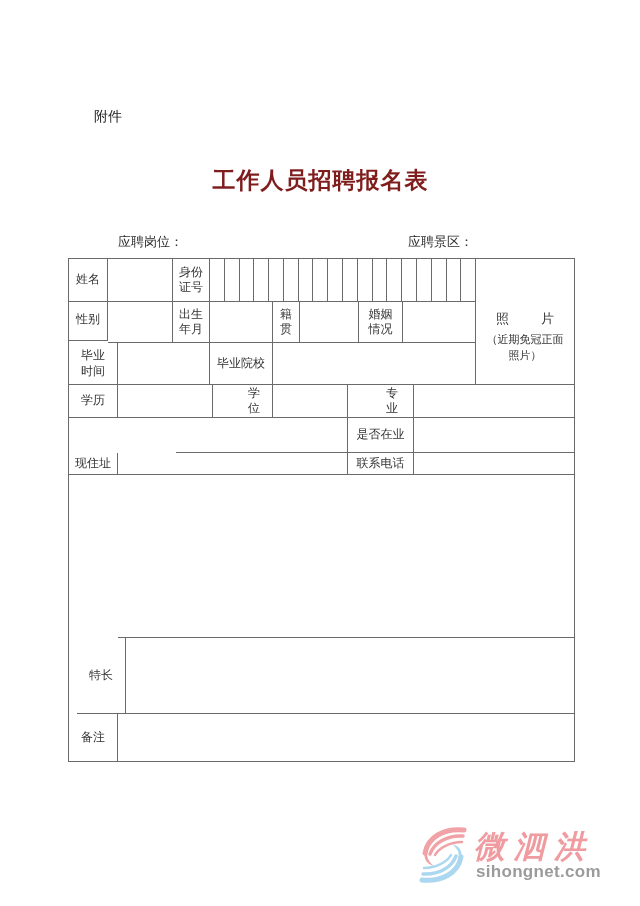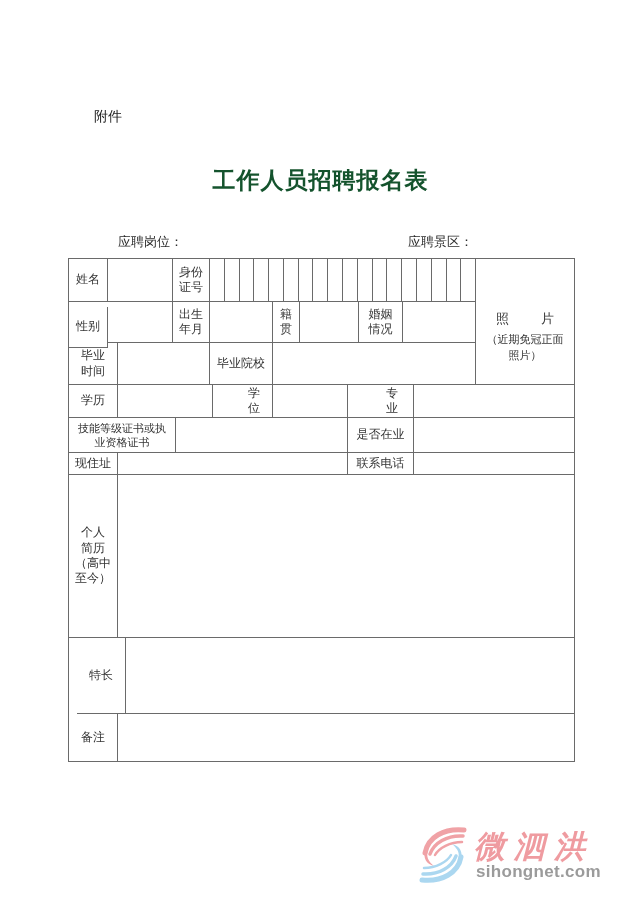--- a/index.html
+++ b/index.html
@@ -5,21 +5,21 @@
   * { margin:0; padding:0; }
   html,body { background:#fff; }
   :root { --bc:#6a6a6a; --tc:#333; }
   .page {
     position:relative; width:640px; height:906px; background:#ffffff;
     font-family:"Liberation Sans","DejaVu Sans",sans-serif; overflow:hidden;
   }
   .attachment { position:absolute; left:78px; top:108px; font-size:14px; color:#222;padding-left:16px; }
   .title {
     position:absolute; left:68px; top:165px; width:505px; text-align:center;
-    font-size:23px; font-weight:700; color:#14532d; letter-spacing:1px;
+    font-size:23px; font-weight:700; color:#7f1d1d; letter-spacing:1px;
   }
   .sublabel { position:absolute; top:233px; font-size:13px; color:#2b2b2b; }
   .sub-left { left:118px; }
   .sub-right { left:408px; }
 
   .tbl {
     position:absolute; left:68px; top:258px; width:505px; height:502px;
     border:1px solid var(--bc); box-sizing:content-box;
   }
   .c {
@@ -89,21 +89,21 @@
         <div class="idcell"></div>
         <div class="idcell"></div>
         <div class="idcell"></div>
       </div>
     <div class="c nr" style="left:407px;top:0;width:98px;height:126px">
       <div class="photo-title">照 片</div>
       <div class="photo-note">（近期免冠正面</div>
       <div class="photo-note">照片）</div>
     </div>
 
-    <div class="c" style="left:0;top:48px;width:39px;height:41px">
+    <div class="c" style="left:0;top:41px;width:39px;height:41px">
         <span>性别</span>
       </div>
     <div class="c" style="left:39px;top:43px;width:65px;height:41px"></div>
     <div class="c" style="left:104px;top:43px;width:37px;height:41px">
       <div>出生</div>
       <div>年月</div>
     </div>
     <div class="c" style="left:141px;top:43px;width:63px;height:41px"></div>
     <div class="c" style="left:204px;top:43px;width:27px;height:41px">
       <div>籍</div>
@@ -132,45 +132,35 @@
     <div class="c" style="left:49px;top:126px;width:95px;height:33px"></div>
     <div class="c" style="left:144px;top:126px;width:60px;height:33px">
         <span class="gap">学 位</span>
       </div>
     <div class="c" style="left:204px;top:126px;width:75px;height:33px"></div>
     <div class="c" style="left:279px;top:126px;width:66px;height:33px">
         <span class="gap">专 业</span>
       </div>
     <div class="c nr" style="left:345px;top:126px;width:160px;height:33px"></div>
 
-    <div class="c small" style="left:0;top:159px;width:107px;height:35px">
-      <div>技能等级证书或执</div>
-      <div>业资格证书</div>
-    </div>
     <div class="c" style="left:107px;top:159px;width:172px;height:35px"></div>
     <div class="c" style="left:279px;top:159px;width:66px;height:35px">
         <span>是否在业</span>
       </div>
     <div class="c nr" style="left:345px;top:159px;width:160px;height:35px"></div>
 
     <div class="c" style="left:0;top:194px;width:49px;height:22px">
         <span>现住址</span>
       </div>
     <div class="c" style="left:49px;top:194px;width:230px;height:22px"></div>
     <div class="c" style="left:279px;top:194px;width:66px;height:22px">
         <span>联系电话</span>
       </div>
     <div class="c nr" style="left:345px;top:194px;width:160px;height:22px"></div>
 
-    <div class="c" style="left:0;top:216px;width:49px;height:163px">
-      <div>个人</div>
-      <div>简历</div>
-      <div>（高中</div>
-      <div>至今）</div>
-    </div>
     <div class="c nr" style="left:49px;top:216px;width:456px;height:163px"></div>
 
     <div class="c" style="left:8px;top:379px;width:49px;height:76px">
         <span>特长</span>
       </div>
     <div class="c nr" style="left:49px;top:379px;width:456px;height:76px"></div>
 
     <div class="c nb" style="left:0;top:455px;width:49px;height:47px">
         <span>备注</span>
       </div>

